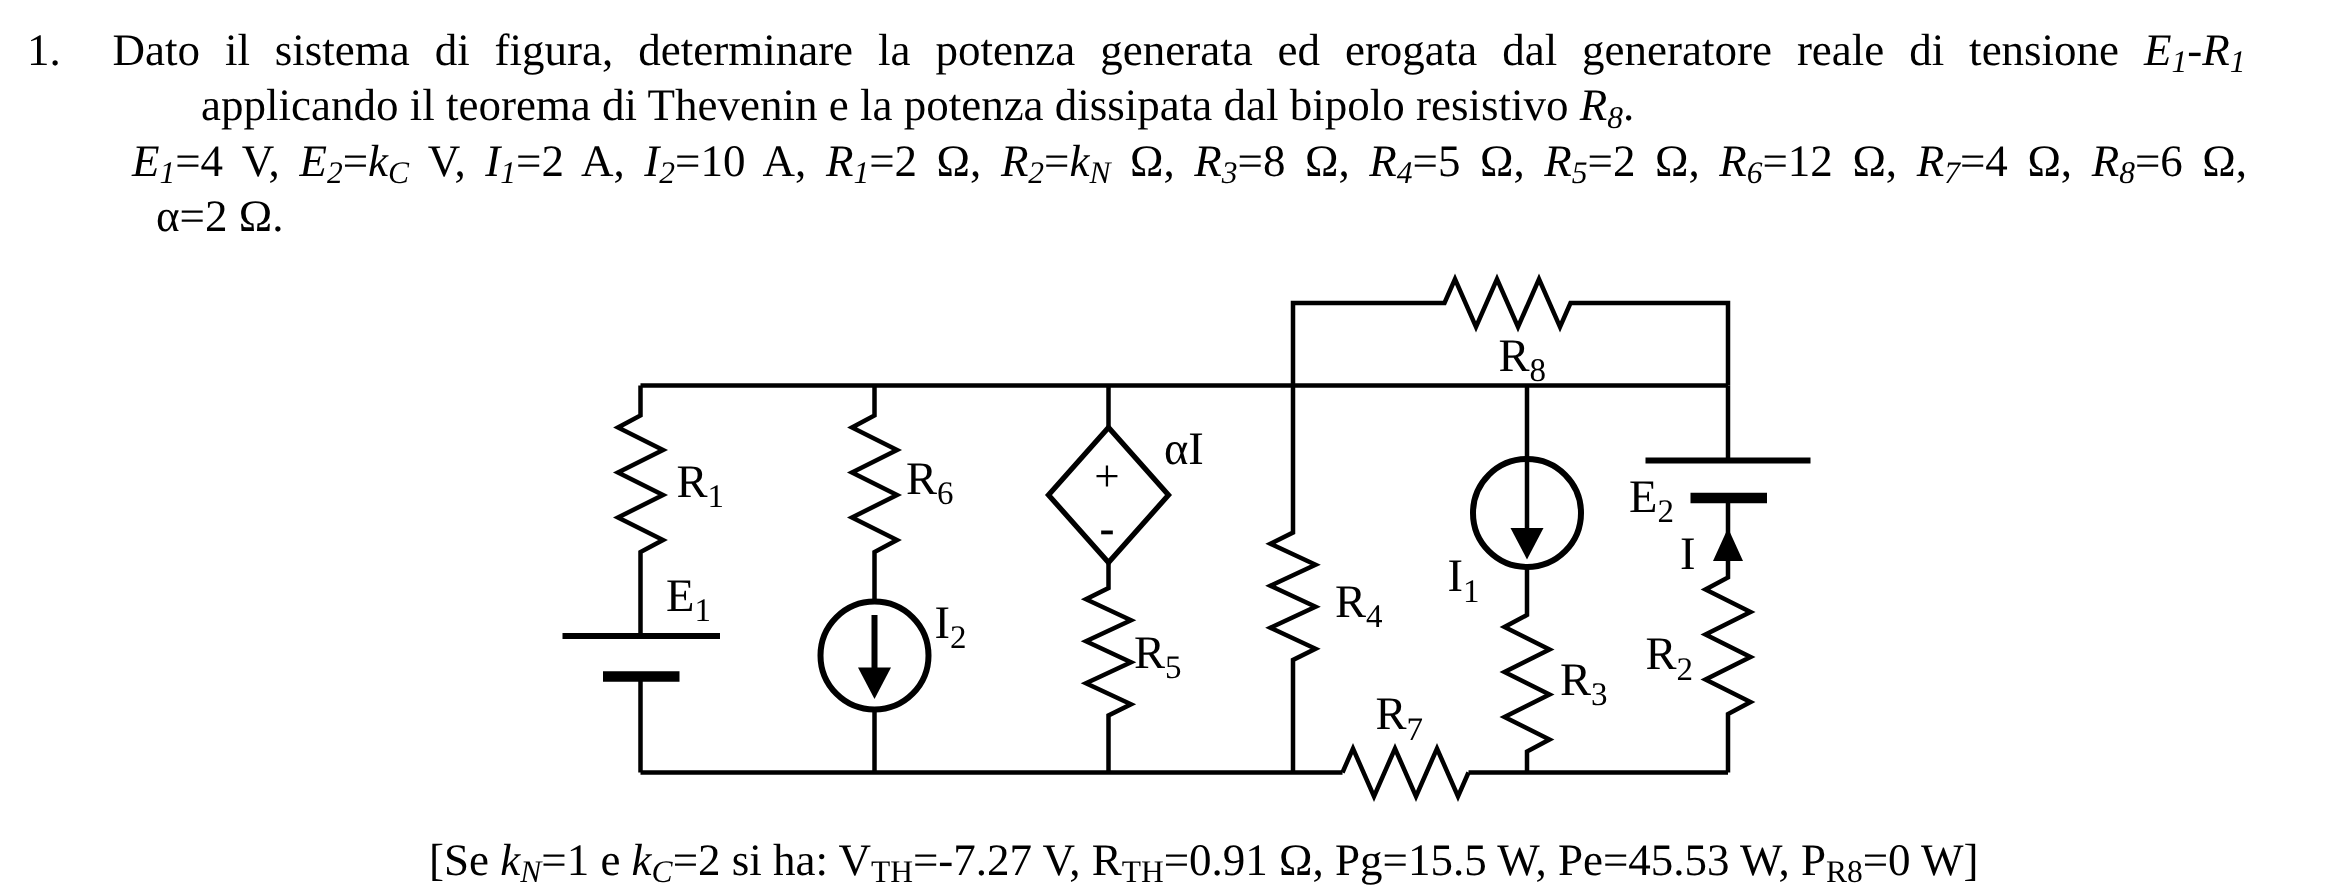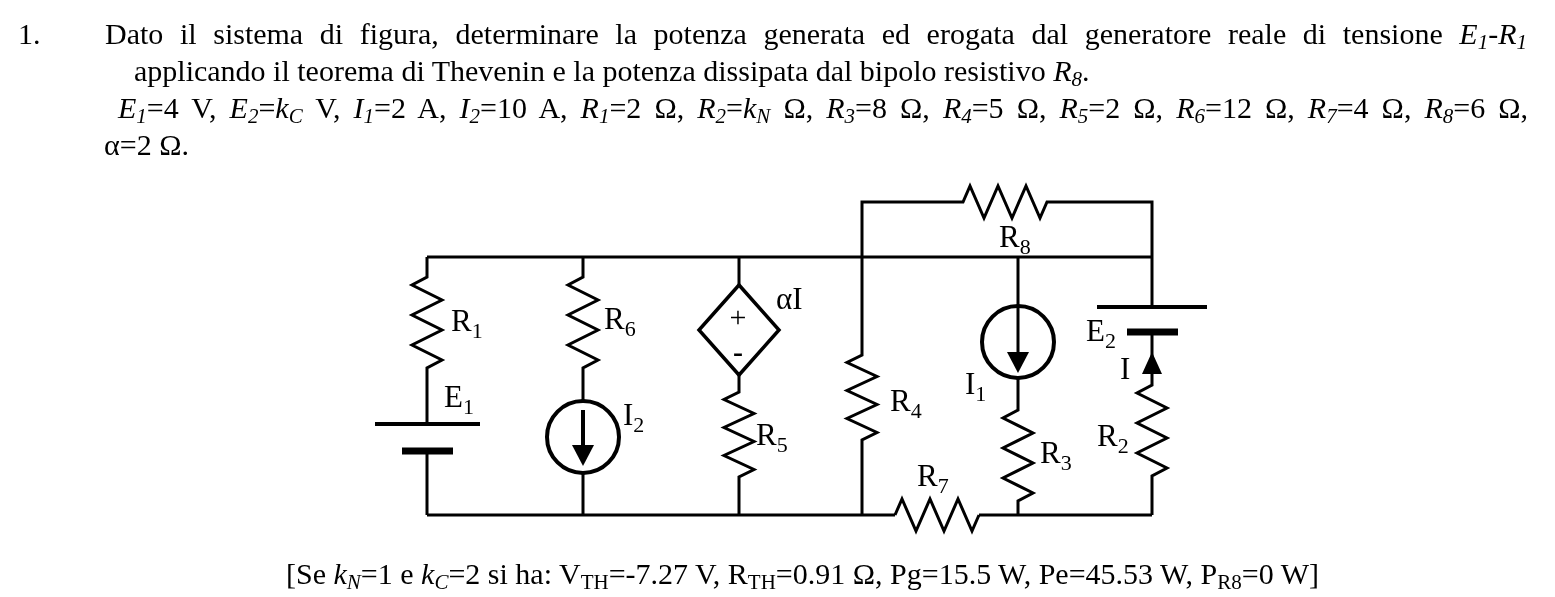--- a/index.html
+++ b/index.html
@@ -3,21 +3,21 @@
 <meta charset="utf-8">
 <style>
   html,body{margin:0;padding:0;}
   body{
     width:1555px;height:597px;background:#ffffff;color:#000;
     font-family:"Liberation Serif", serif;
     position:relative;overflow:hidden;
   }
   .textline{position:absolute;font-size:30px;line-height:36px;white-space:nowrap;}
   .wrapline{position:absolute;font-size:30px;line-height:36px;}
-  .just{text-align:justify;text-align-last:justify;white-space:normal;margin-left:30px;}
+  .just{text-align:justify;text-align-last:justify;white-space:normal;}
   .tk-n{font-style:normal;}
   .tk-i{font-style:italic;}
   .tk-sub{font-size:70%;vertical-align:-0.25em;font-family:Liberation Serif, serif;}
   .tk-isub{font-style:italic;font-size:70%;vertical-align:-0.25em;}
   .result{text-align:center;}
   svg text{font-family:"Liberation Serif", serif;font-size:31px;fill:#000;}
   svg .sub{font-size:22px;}
   svg .sign{font-size:30px;}
 </style>
 </head>

